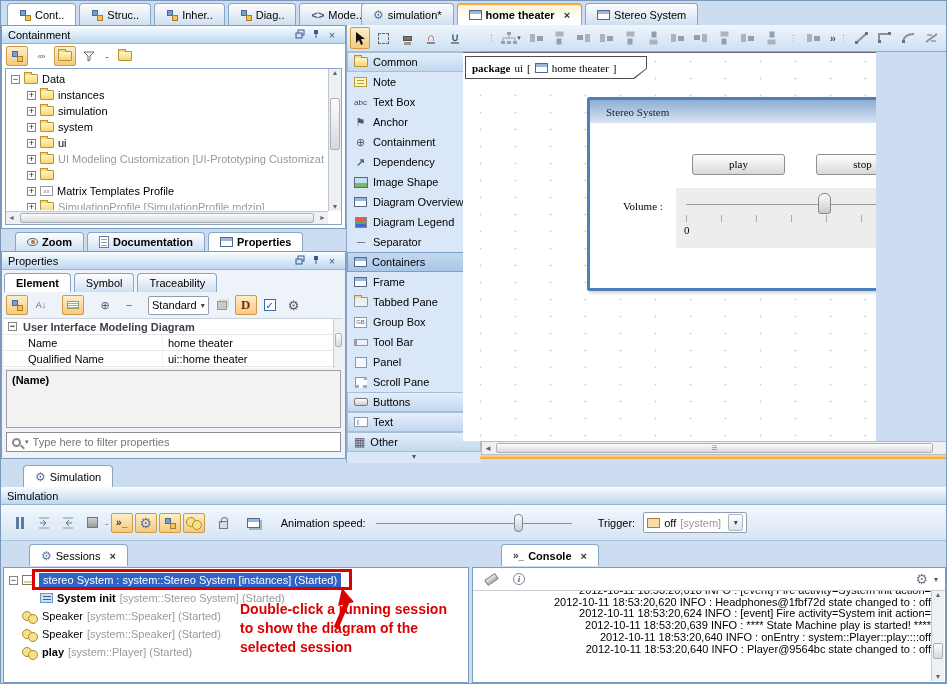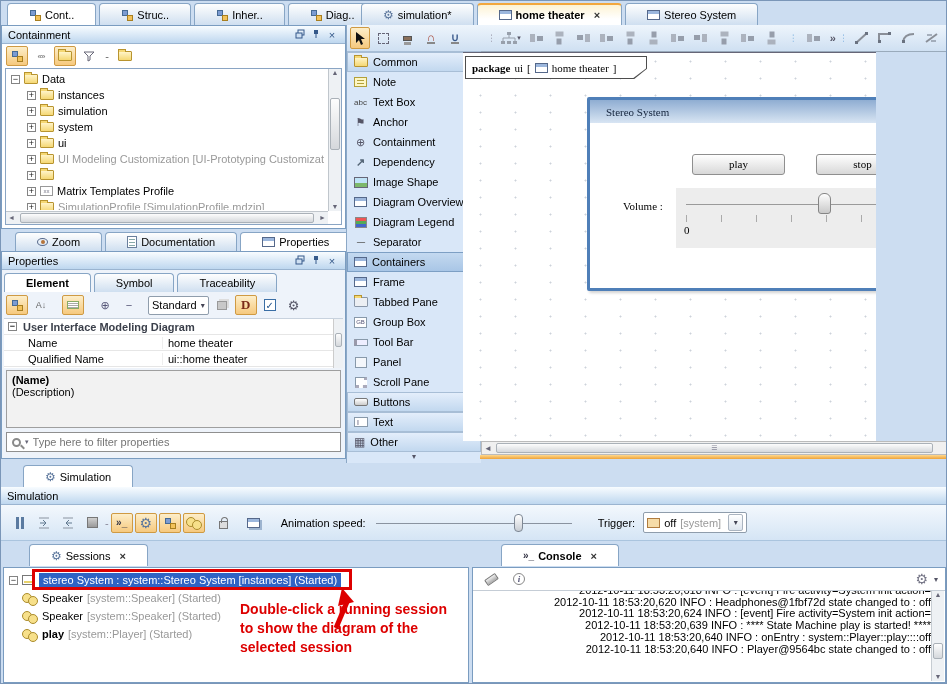--- a/index.html
+++ b/index.html
@@ -5,21 +5,21 @@
   * { box-sizing:border-box; margin:0; padding:0; }
   html,body { background:#9fb6cf; }
   .win { position:relative; width:947px; height:684px; background:#ccddf1;
          font-family:"Liberation Sans",sans-serif; font-size:11px; color:#000;
          overflow:hidden; border:1px solid #7a96b8; }
   .abs { position:absolute; }
   .nowrap { white-space:nowrap; }
 
   
   .tab { position:relative; display:inline-flex; align-items:center; gap:4px; height:22px;
-         padding:0 21px; border:1px solid #87a5c5; border-bottom:none;
+         padding:0 11px; border:1px solid #87a5c5; border-bottom:none;
          border-radius:4px 4px 0 0; background:linear-gradient(#fefefe,#cfdff0);
          margin-right:3px; cursor:default; }
   .tab.active { background:#fff; }
   .tab.bold { font-weight:bold; }
   .tab.orange { border-top:2px solid #f2a73d; background:linear-gradient(#fdf3d4,#ffffff 70%); }
   .tab .x { margin-left:5px; color:#333; font-weight:bold; font-size:11px; }
 
   
   .titlebar { display:flex; align-items:center; height:18px; padding:0 6px;
               background:linear-gradient(#f8fcff,#bed7ef); border-bottom:1px solid #9ab4d0; }
@@ -73,21 +73,21 @@
               border:1px solid #8aa5c4; overflow:hidden; }
   .trow { display:flex; align-items:center; gap:4px; height:16px; padding-left:5px; white-space:nowrap; }
   .tl1 { padding-left:21px; }
   .gray { color:#999; }
   .sb-v { position:absolute; top:0; right:0; bottom:13px; width:13px; background:#eef1f4;
           border-left:1px solid #c0c6cc; font-size:7px; color:#667; text-align:center; }
   .sb-h { position:absolute; left:0; right:13px; bottom:0; height:13px; background:#eef1f4;
           border-top:1px solid #c0c6cc; font-size:7px; color:#667; }
   .thumb { background:linear-gradient(#fdfdfd,#d5d8dc); border:1px solid #aab1b8; border-radius:2px; }
 
-  .ptabs { left:0; top:228px; width:345px; height:22px; padding:3px 0 0 14px; display:flex; }
+  .ptabs { left:0; top:228px; width:345px; height:22px; padding:3px 0 0 14px; display:flex;font-weight:bold; }
   .ptabs .tab { height:19px; font-size:11px; }
 
   .propgrid { border-top:1px solid #c8d2de; }
   .prow { display:flex; height:16px; align-items:center; border-bottom:1px solid #e6e6e6; background:#fff; }
   .prow .c1 { width:158px; padding-left:24px; overflow:hidden; }
   .prow .c2 { flex:1; padding-left:5px; border-left:1px solid #eee; overflow:hidden; }
   .ibox { position:absolute; left:4px; top:118px; right:4px; height:58px; background:#f2f2f2;
           border:1px solid #9f9f9f; padding:3px 5px; }
   .filter { position:absolute; left:4px; bottom:6px; right:4px; height:20px; background:#fff;
             border:1px solid #8f8f8f; display:flex; align-items:center; gap:4px; padding:0 5px; }
@@ -396,21 +396,20 @@
       <div class="prow">
         <span class="c1">Qualified Name</span>
         <span class="c2">ui::home theater</span>
       </div>
       <div style="position:absolute;right:0;top:0;bottom:0;width:10px;background:#eef1f4;border-left:1px solid #ccc;font-size:6px;color:#667;text-align:center">
         <div class="thumb" style="height:14px;margin:14px 1px 0 1px"></div>
       </div>
     </div>
     <div class="ibox">
       <div style="font-weight:bold">(Name)</div>
-      <div>(Description)</div>
     </div>
     <div class="filter">
       <span class="mag"></span>
       <span style="font-size:7px;color:#667">▾</span>
       <input placeholder="Type here to filter properties" style="">
     </div>
   </div>
 
   <div class="abs" style="left:360px;top:0;width:587px;height:24px;padding-top:2px;display:flex">
     <div class="tab">
@@ -734,20 +733,25 @@
       <span class="x">×</span>
     </div>
   </div>
   <div class="abs panel sess">
     <div class="srow" style="margin-top:3px;padding-left:5px">
       <span class="exp">−</span>
       <span class="sessico"></span>
       <span class="selrow nowrap">stereo System : system::Stereo System [instances] (Started)</span>
     </div>
     <div class="redbox"></div>
+    <div class="srow" style="padding-left:36px">
+      <span class="initico"></span>
+      <span style="font-weight:bold">System init</span>
+      <span class="gray">[system::Stereo System] (Started)</span>
+    </div>
     <div class="srow" style="padding-left:18px">
       <span class="objico"></span>
       <span>Speaker</span>
       <span class="gray">[system::Speaker] (Started)</span>
     </div>
     <div class="srow" style="padding-left:18px">
       <span class="objico"></span>
       <span>Speaker</span>
       <span class="gray">[system::Speaker] (Started)</span>
     </div>

